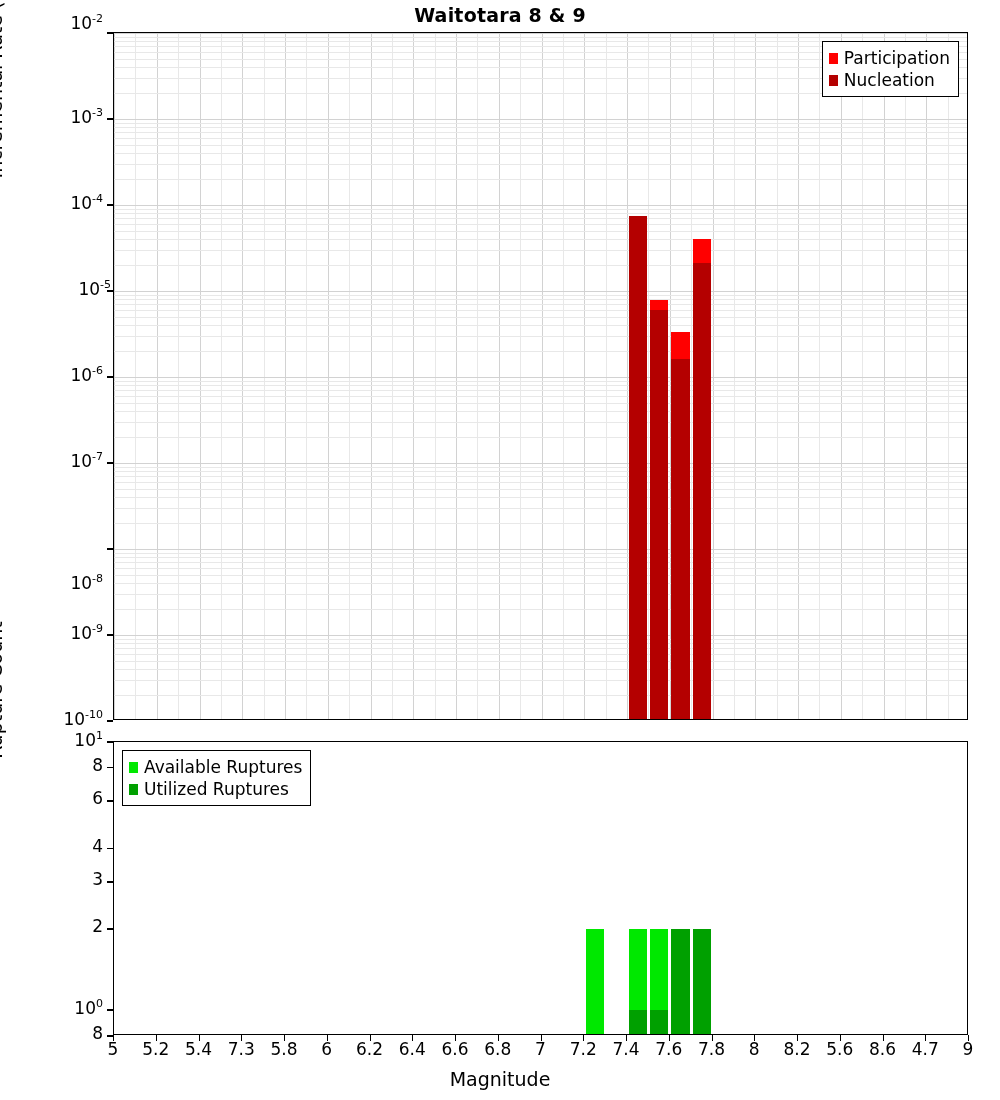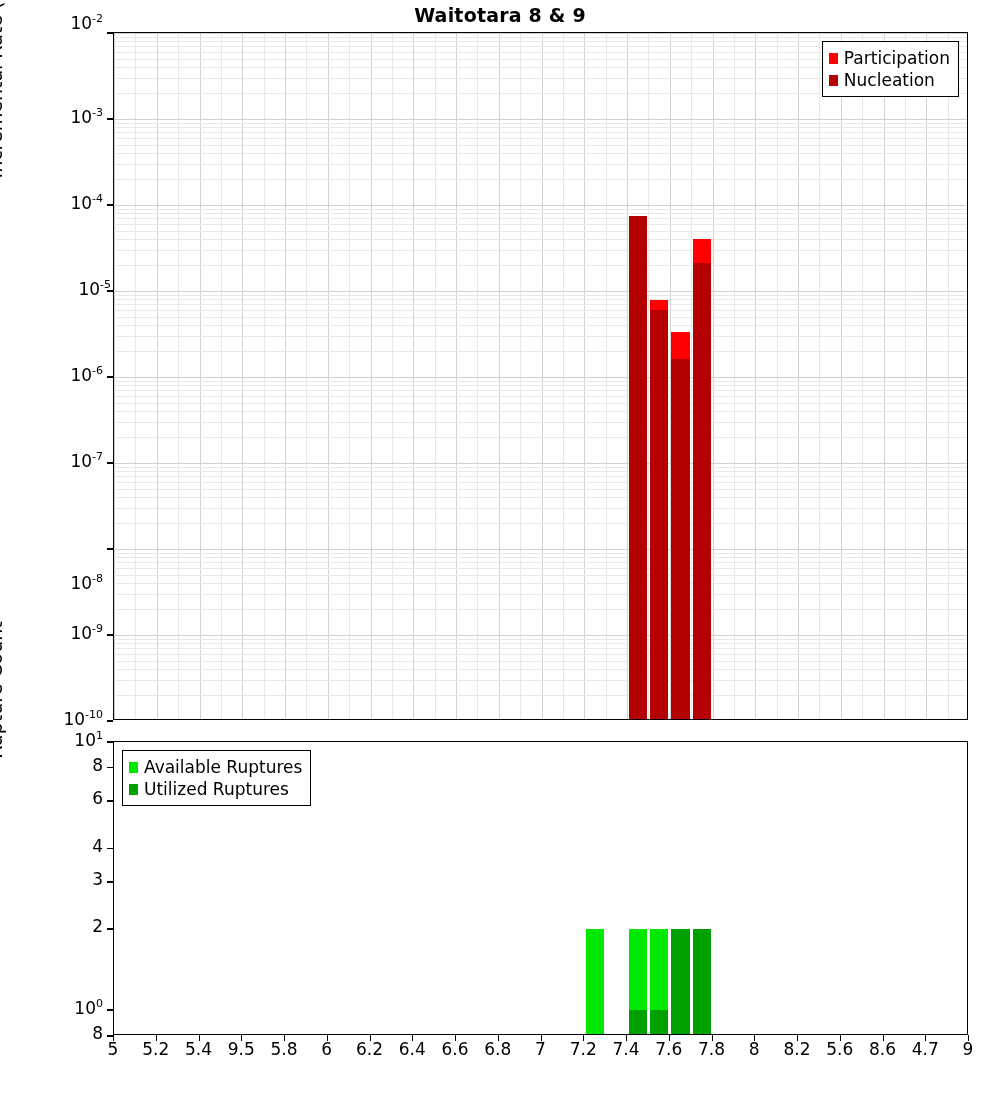--- a/index.html
+++ b/index.html
@@ -273,21 +273,21 @@
       <div style="position: absolute; left: 107px; top: 1035px; width: 6px; height: 1.5px; background: rgb(0, 0, 0);"></div>
     </div>
 
   <div id="xlabels">
       <div class="xlab" style="left: 93px;">5</div>
       <div class="xtick" style="left: 113px;"></div>
       <div class="xlab" style="left: 135.75px;">5.2</div>
       <div class="xtick" style="left: 155.75px;"></div>
       <div class="xlab" style="left: 178.5px;">5.4</div>
       <div class="xtick" style="left: 198.5px;"></div>
-      <div class="xlab" style="left: 221.25px;">9.5</div>
+      <div class="xlab" style="left: 221.25px;">7.3</div>
       <div class="xtick" style="left: 241.25px;"></div>
       <div class="xlab" style="left: 264px;">5.8</div>
       <div class="xtick" style="left: 284px;"></div>
       <div class="xlab" style="left: 306.75px;">6</div>
       <div class="xtick" style="left: 326.75px;"></div>
       <div class="xlab" style="left: 349.5px;">6.2</div>
       <div class="xtick" style="left: 369.5px;"></div>
       <div class="xlab" style="left: 392.25px;">6.4</div>
       <div class="xtick" style="left: 412.25px;"></div>
       <div class="xlab" style="left: 435px;">6.6</div>
@@ -310,14 +310,15 @@
       <div class="xtick" style="left: 797px;"></div>
       <div class="xlab" style="left: 819.75px;">5.6</div>
       <div class="xtick" style="left: 839.75px;"></div>
       <div class="xlab" style="left: 862.5px;">8.6</div>
       <div class="xtick" style="left: 882.5px;"></div>
       <div class="xlab" style="left: 905.25px;">4.7</div>
       <div class="xtick" style="left: 925.25px;"></div>
       <div class="xlab" style="left: 948px;">9</div>
       <div class="xtick" style="left: 968px;"></div>
     </div>
+  <div class="axis-xlabel">Magnitude</div>
 
 </div>
 
 </body></html>

